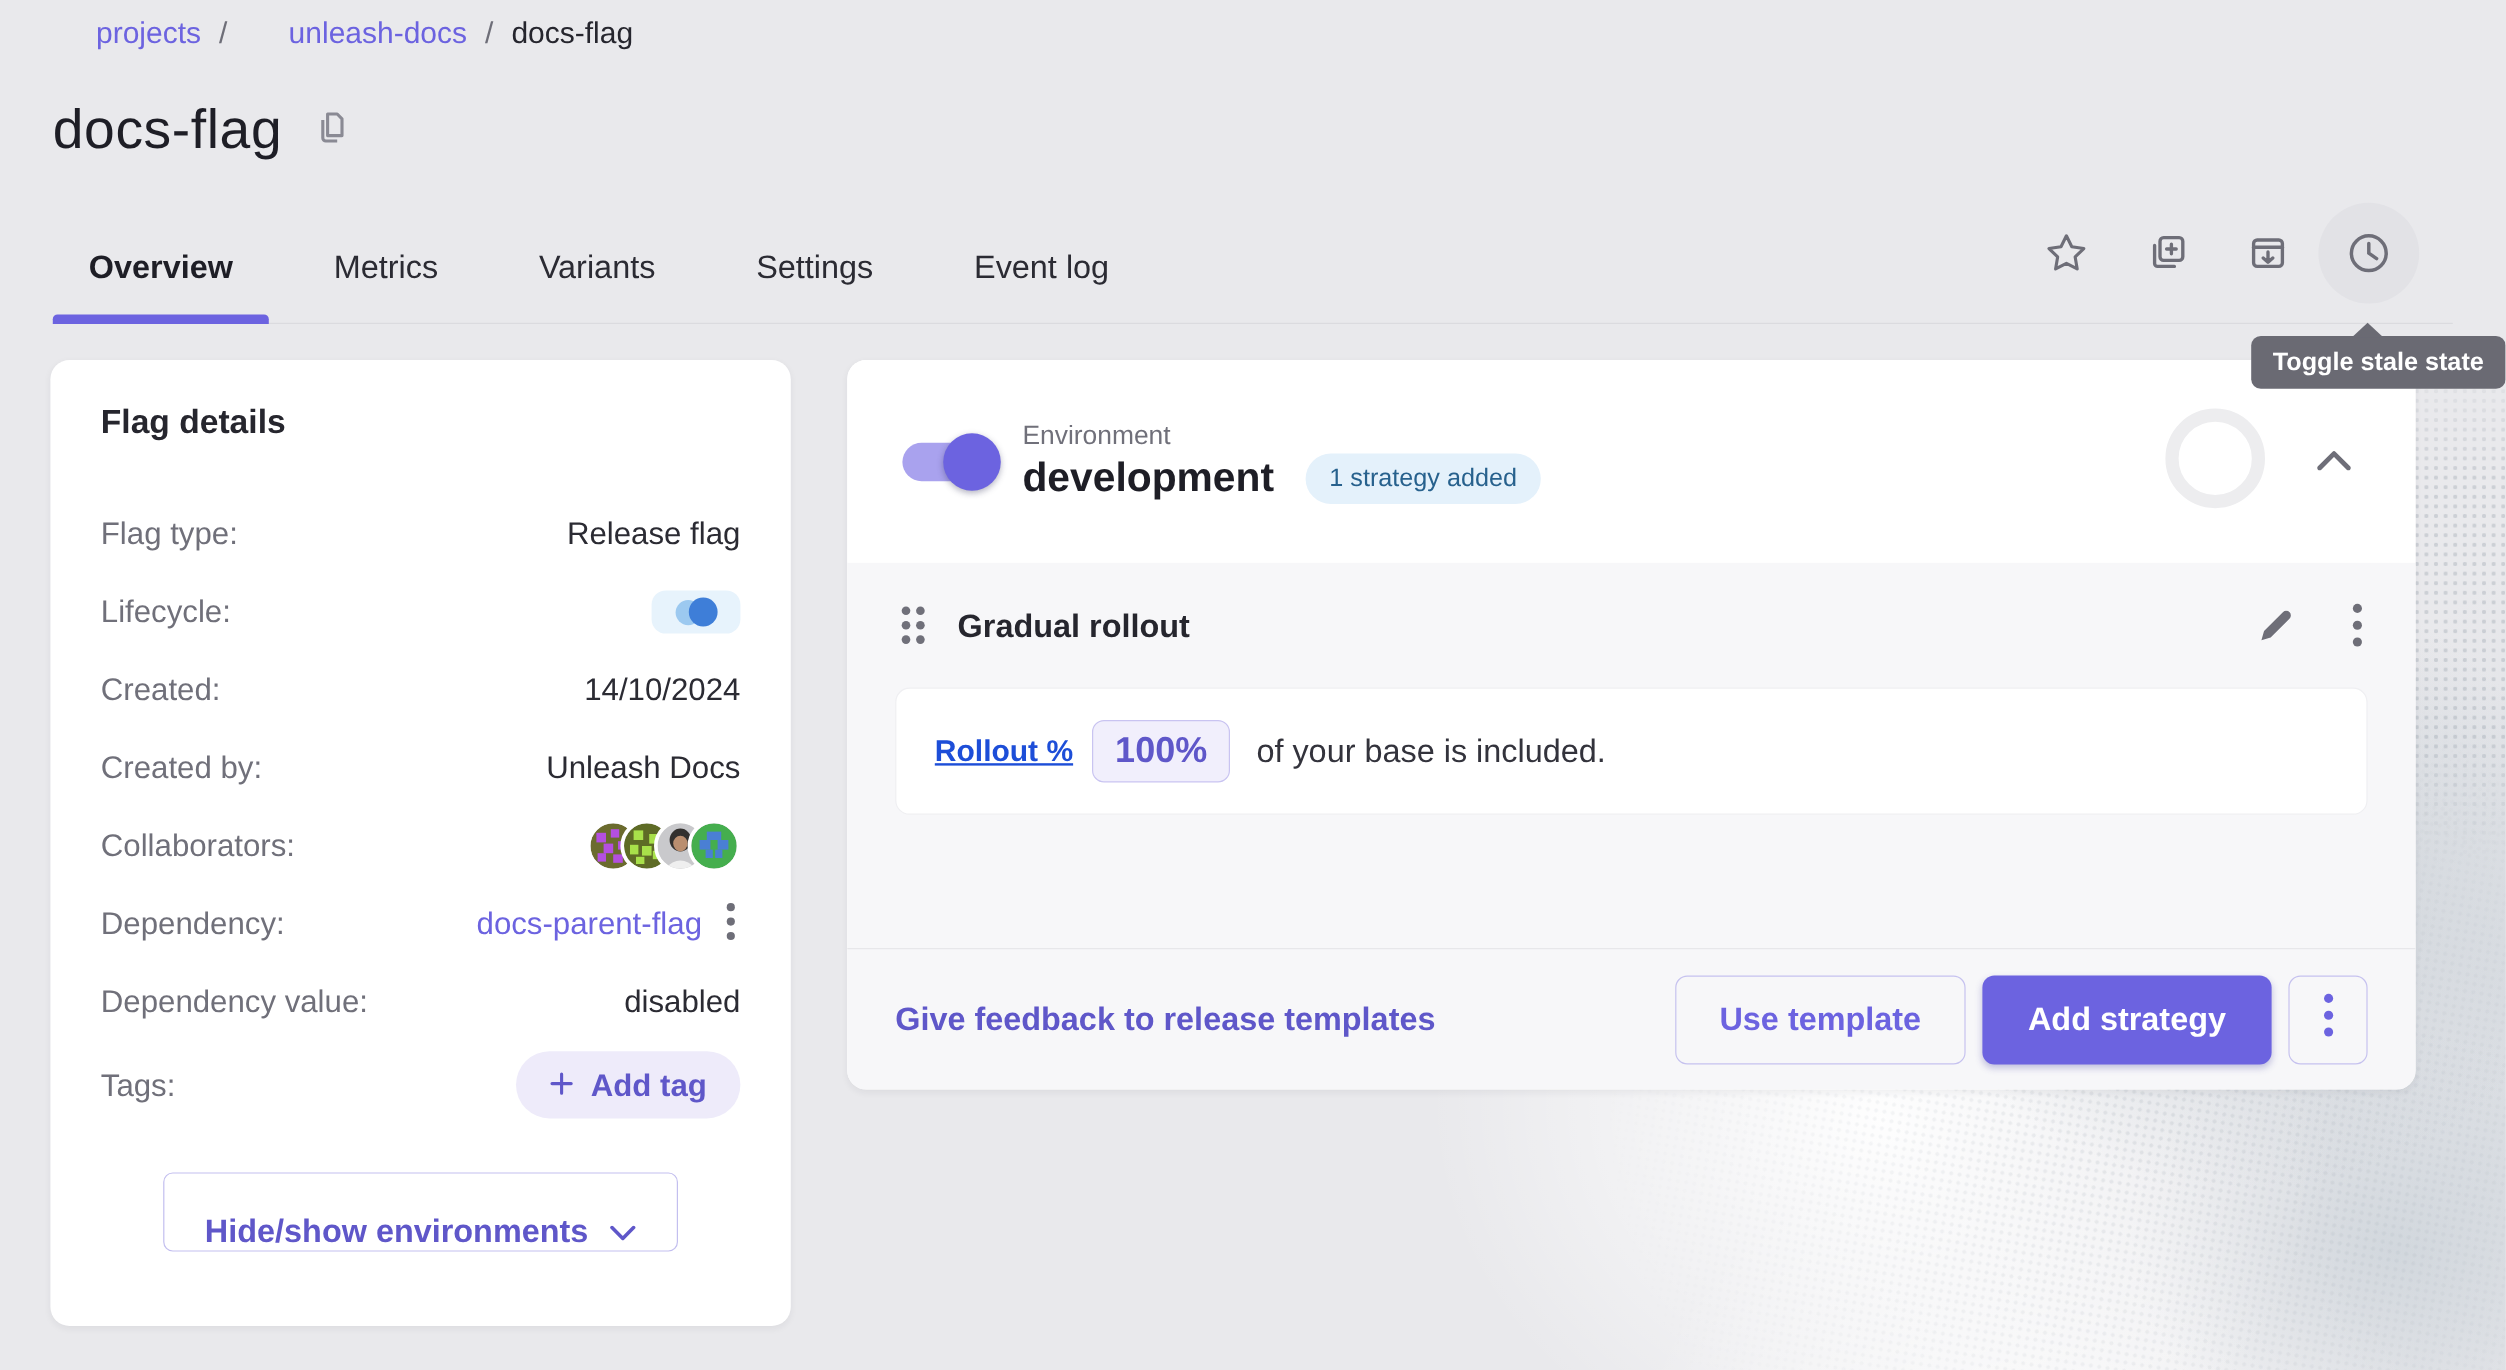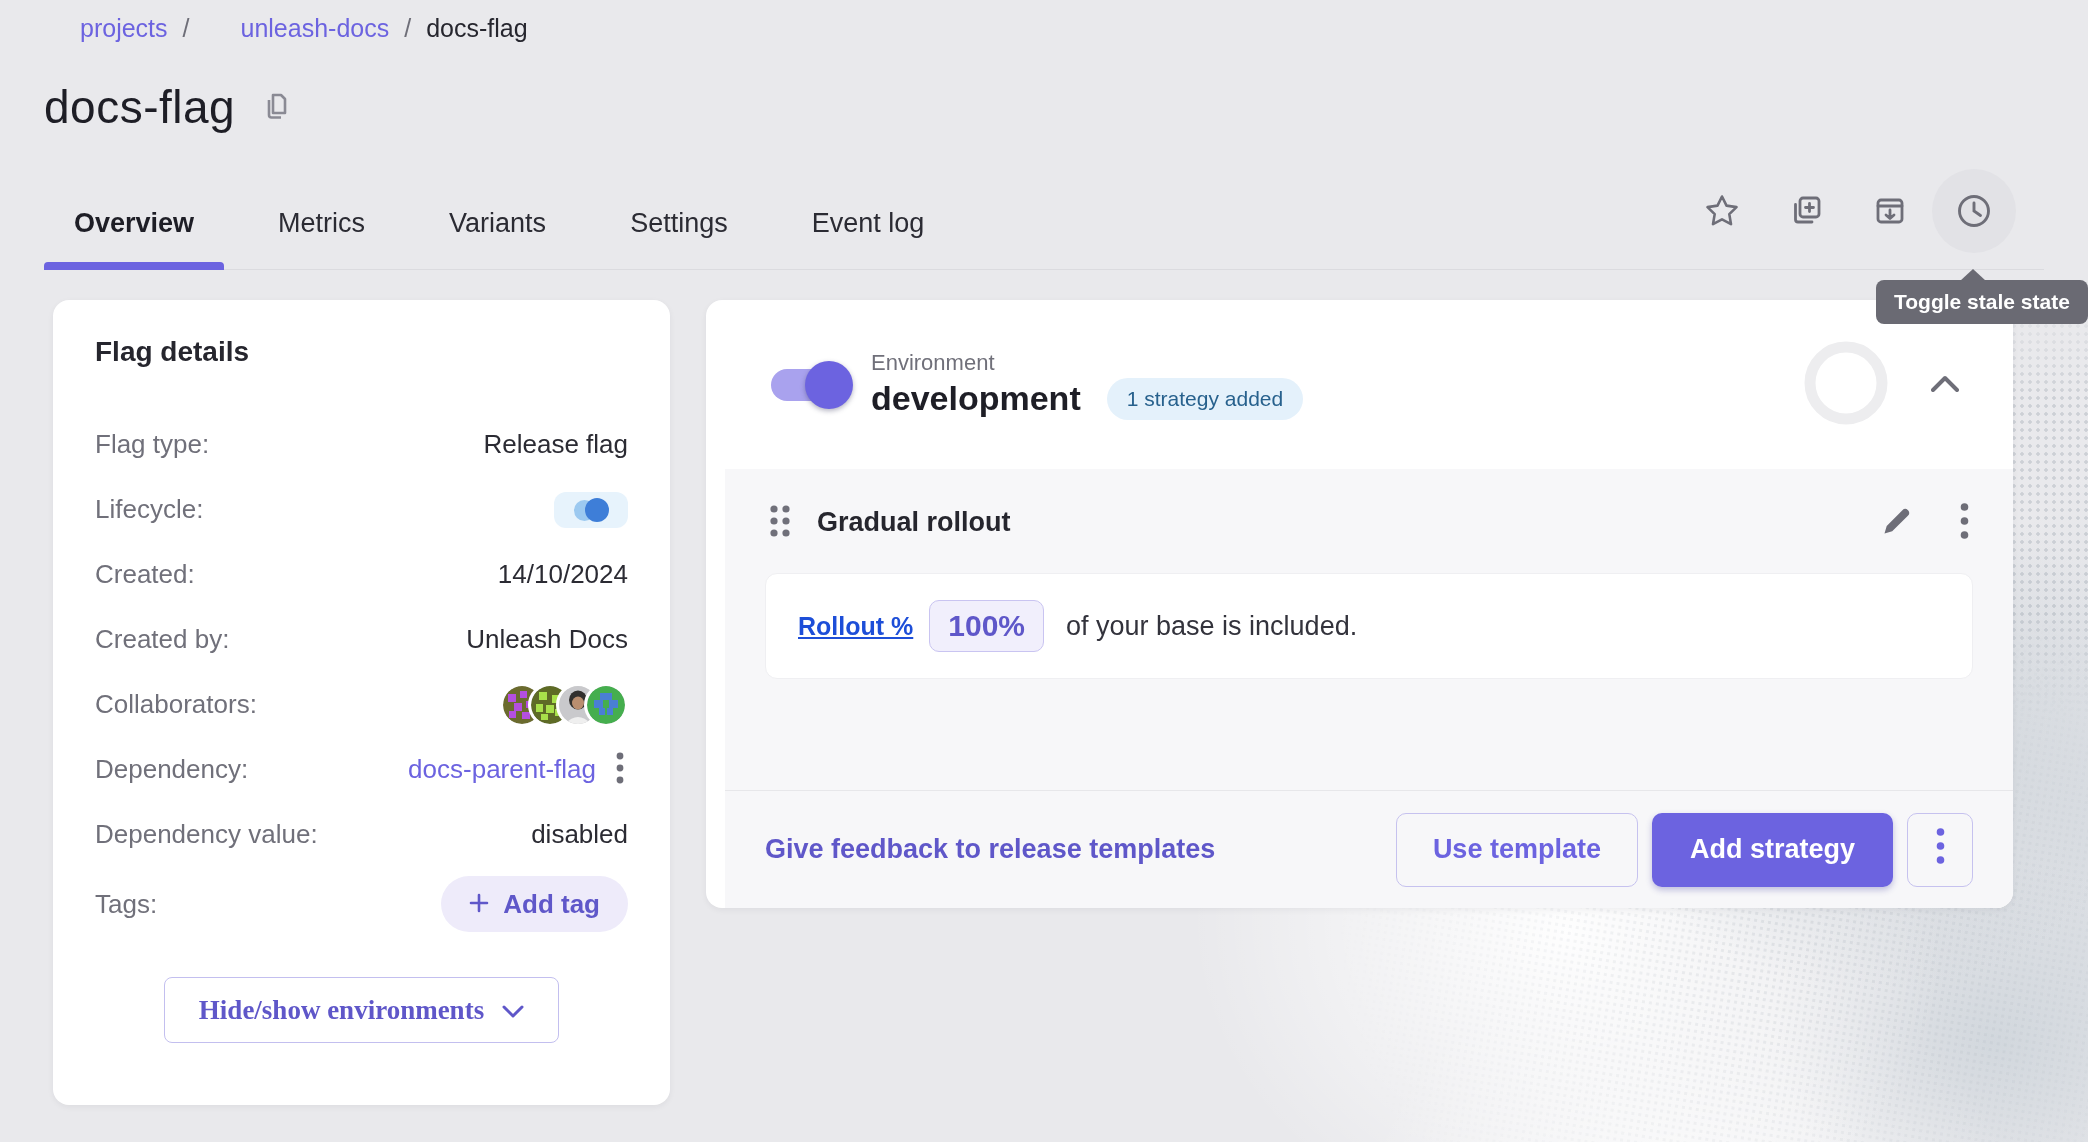--- a/index.html
+++ b/index.html
@@ -70,22 +70,22 @@
   
   .tooltip { position:absolute; left:1876px; top:280px; z-index:5;
     background:var(--tooltip-bg,#6A6A73); color:#fff; font-size:21px; font-weight:700;
     padding:10px 18px; border-radius:8px; white-space:nowrap; }
   .tooltip .tip-arrow { position:absolute; top:-11px; left:84px; width:0; height:0;
     border-left:13px solid transparent; border-right:13px solid transparent;
     border-bottom:12px solid var(--tooltip-bg,#6A6A73); }
 
   
   .card { position:absolute; background:var(--card-bg,#fff); border-radius:16px;
-    box-shadow:0 2px 6px rgba(30,30,50,.06); z-index:2;padding-left:19px; }
-  .card-left  { left:53px;  top:300px; width:617px;  height:805px; padding:36px 42px; }
+    box-shadow:0 2px 6px rgba(30,30,50,.06); z-index:2; }
+  .card-left  { left:42px;  top:300px; width:617px;  height:805px; padding:36px 42px; }
   .card-right { left:706px; top:300px; width:1307px; height:608px; display:flex; flex-direction:column; overflow:hidden; }
 
   
   .fd-heading { font-size:28px; font-weight:700; color:#26262E; }
   .fd-rows { margin-top:44px; }
   .detail-row { display:flex; justify-content:space-between; align-items:center; min-height:65px; }
   .detail-row.tags-row { min-height:74px; }
   .d-label { font-size:26px; color:var(--label-gray,#70707A); }
   .d-value { font-size:26px; color:#2B2B33; }
   .d-link  { font-size:26px; color:var(--primary,#6C63E0); cursor:pointer; }
@@ -105,22 +105,22 @@
   .avatar svg { display:block; }
 
   .kebab-sm { background:none; border:none; cursor:pointer; padding:4px; display:flex; }
 
   .add-tag-btn { display:inline-flex; align-items:center; gap:14px; border:none; cursor:pointer;
     background:#EEEBFA; color:var(--primary-text,#5F57C9); font-weight:700; font-size:26px;
     font-family:inherit; border-radius:28px; height:56px; padding:0 28px; }
 
   .env-toggle-btn { display:block; margin:36px auto 0; height:66px; padding:0 34px;
     background:transparent; border:1px solid #C3BFEF; border-radius:8px; cursor:pointer;
-    color:var(--primary-text,#5F57C9); font-weight:700; font-size:27px; font-family:Liberation Serif, serif;
-    display:flex; align-items:center; gap:18px; }
+    color:var(--primary-text,#5F57C9); font-weight:700; font-size:27px; font-family:Liberation Sans, sans-serif;
+    display:flex; align-items:flex-end; gap:18px; }
 
   
   .env-header { height:169px; padding:0 46px; display:flex; align-items:center; background:#fff; }
   .env-title-block { margin-left:34px; }
   .env-small-label { font-size:22px; color:var(--label-gray,#70707A); }
   .env-name-row { display:flex; align-items:center; gap:26px; margin-top:2px; }
   .env-name { font-size:34px; font-weight:700; color:#1E1E26; }
   .strategy-badge { background:var(--badge-blue-bg,#E4F1FB); color:var(--badge-blue-text,#27618D);
     font-size:21px; border-radius:22px; padding:9px 20px; }
   .env-header-right { margin-left:auto; display:flex; align-items:center; gap:34px; }

